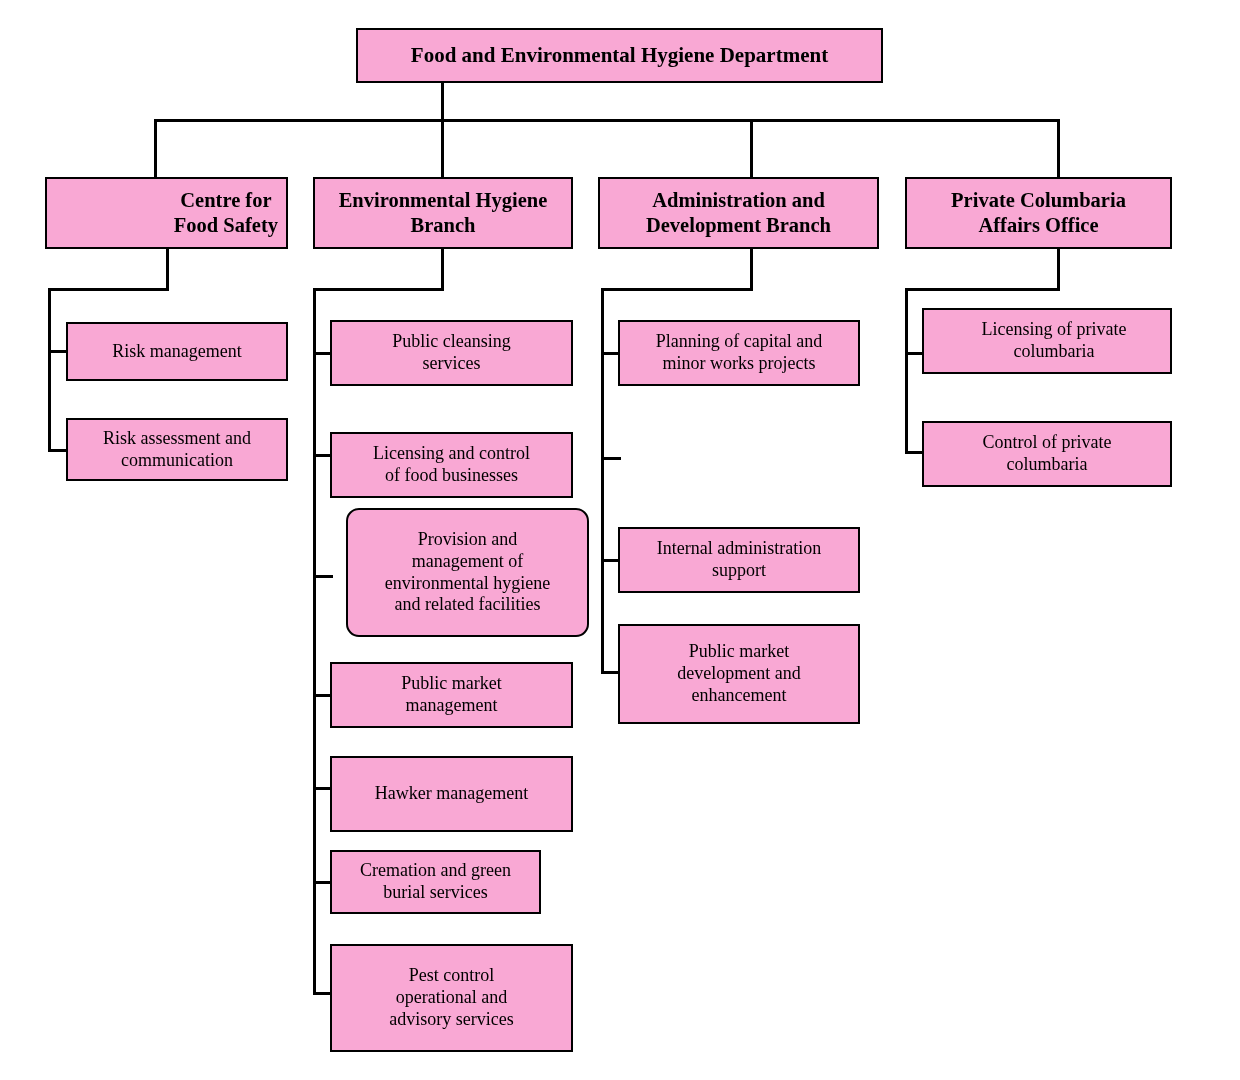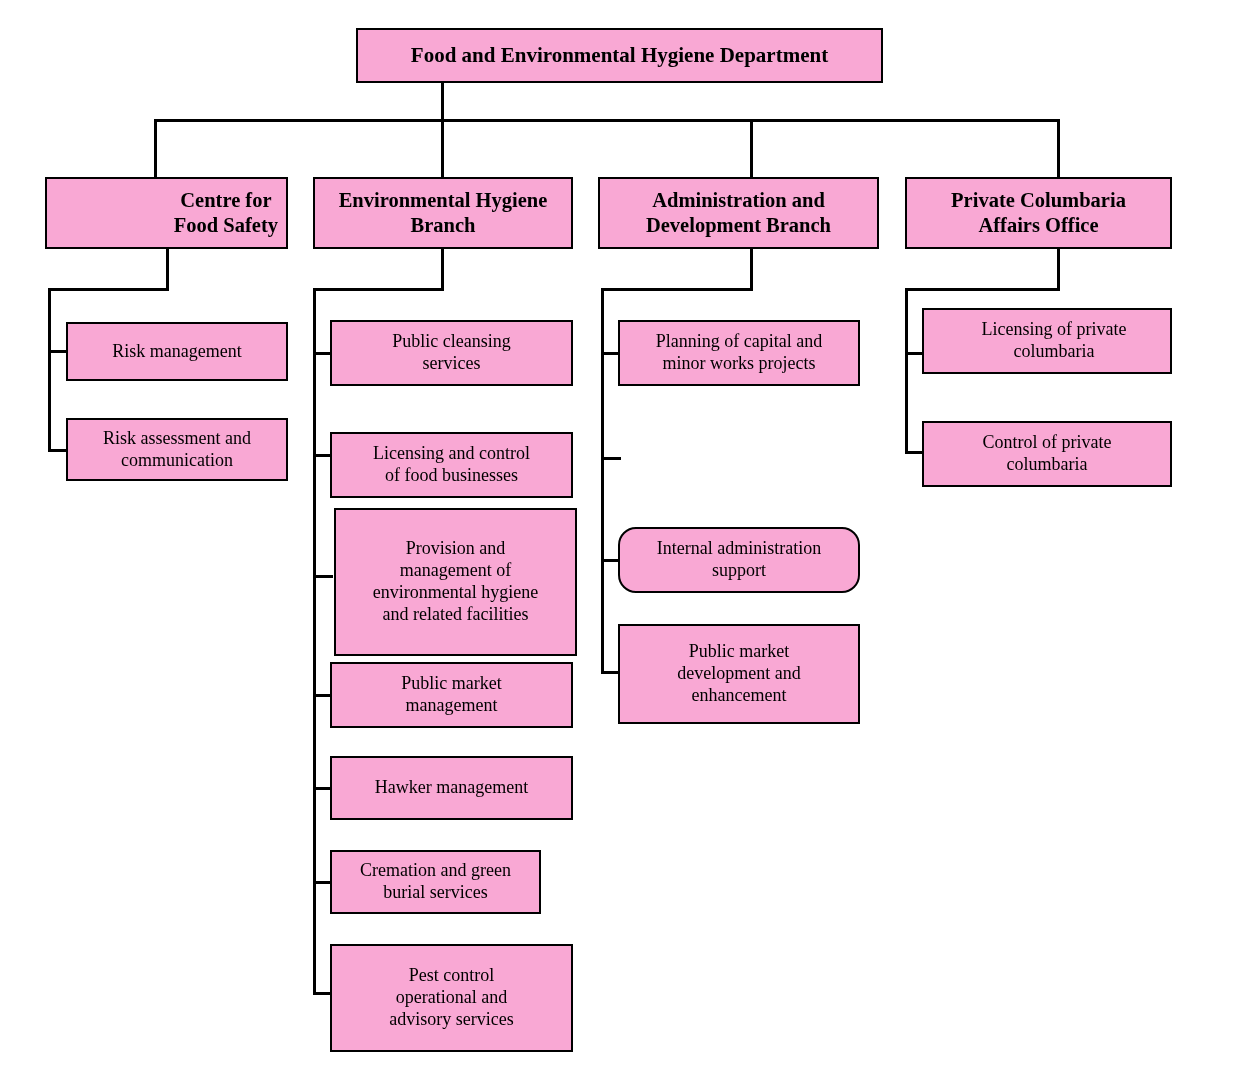--- a/index.html
+++ b/index.html
@@ -139,48 +139,48 @@
   </div>
 
   <div class="node node-leaf" style="left:66px; top:418px; width:222px; height:63px;">
     <span>Risk assessment and
 communication</span>
   </div>
   <div class="node node-leaf" style="left:330px; top:432px; width:243px; height:66px;">
     <span>Licensing and control
 of food businesses</span>
   </div>
-  <div class="node node-leaf" style="left:334px; top:508px; width:243px; height:148px;">
+  <div class="node node-leaf" style="left:346px; top:508px; width:243px; height:129px;border-radius:13px;">
     <span>Provision and
 management of
 environmental hygiene
 and related facilities</span>
   </div>
   <div class="node node-leaf" style="left:330px; top:662px; width:243px; height:66px;">
     <span>Public market
 management</span>
   </div>
-  <div class="node node-leaf" style="left:330px; top:756px; width:243px; height:64px;">
+  <div class="node node-leaf" style="left:330px; top:756px; width:243px; height:76px;">
     <span>Hawker management</span>
   </div>
   <div class="node node-leaf" style="left:330px; top:850px; width:211px; height:64px;">
     <span>Cremation and green
 burial services</span>
   </div>
   <div class="node node-leaf" style="left:330px; top:944px; width:243px; height:108px;">
     <span>Pest control
 operational and
 advisory services</span>
   </div>
 
   <div class="node node-leaf" style="left:618px; top:320px; width:242px; height:66px;">
     <span>Planning of capital and
 minor works projects</span>
   </div>
-  <div class="node node-leaf" style="left:618px; top:527px; width:242px; height:66px;border-radius:18px;">
+  <div class="node node-leaf" style="left:618px; top:527px; width:242px; height:66px;">
     <span>Internal administration
 support</span>
   </div>
   <div class="node node-leaf" style="left:618px; top:624px; width:242px; height:100px;">
     <span>Public market
 development and
 enhancement</span>
   </div>
 
   <div class="node node-leaf" style="left:922px; top:308px; width:250px; height:66px;padding-left:14px;">

